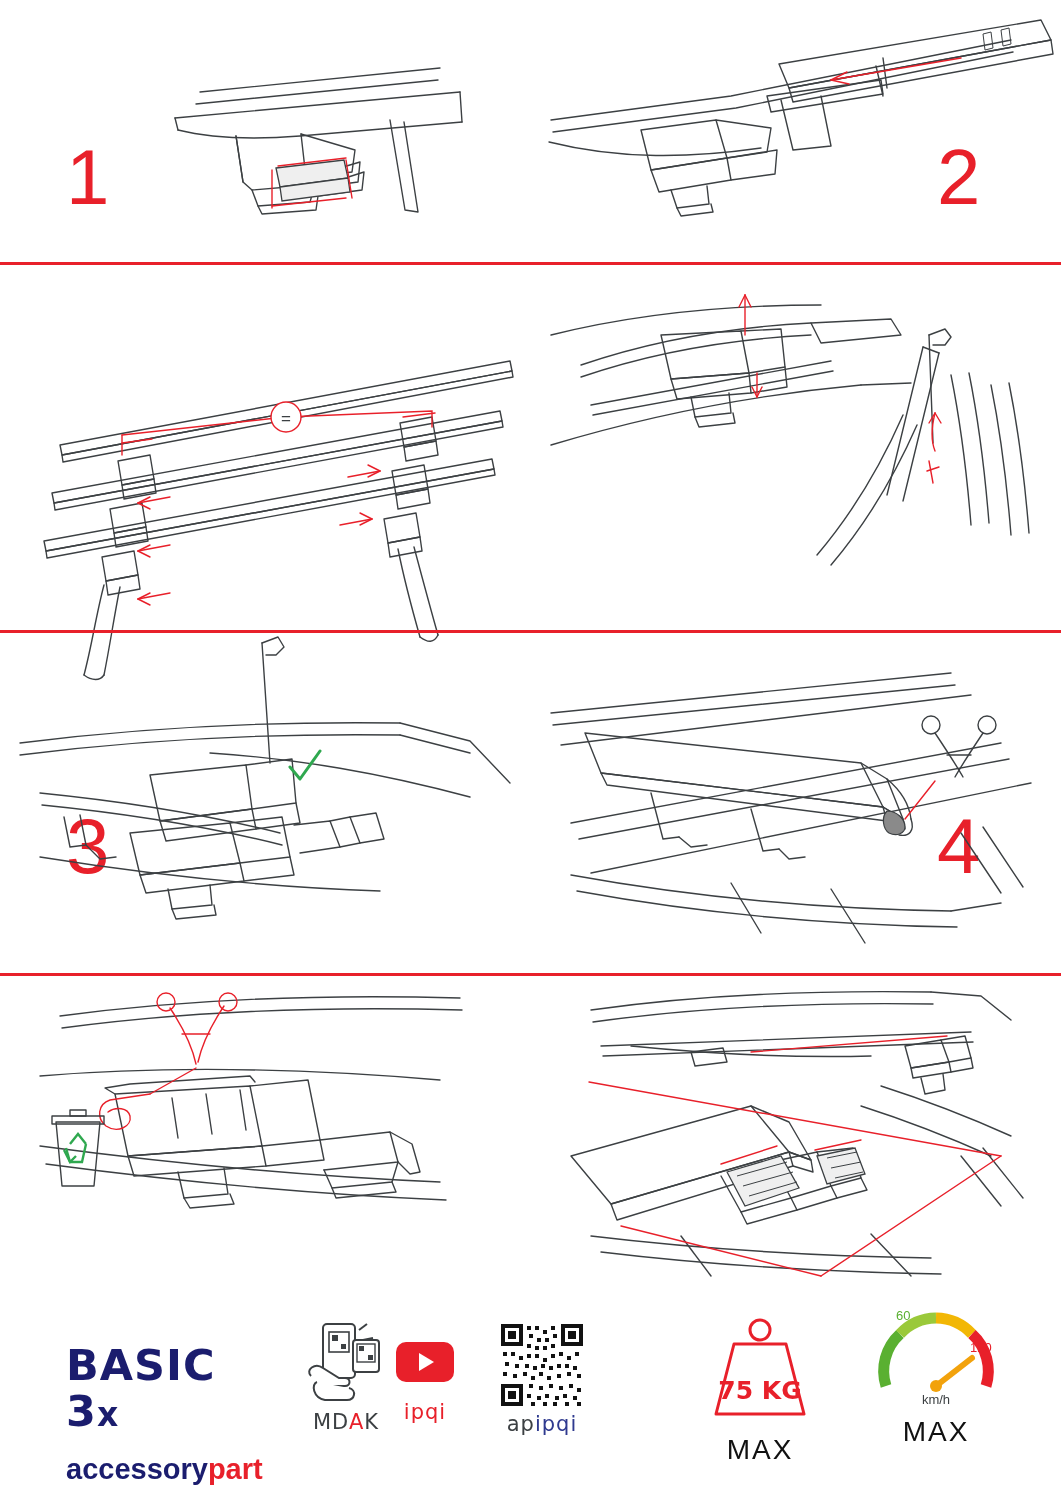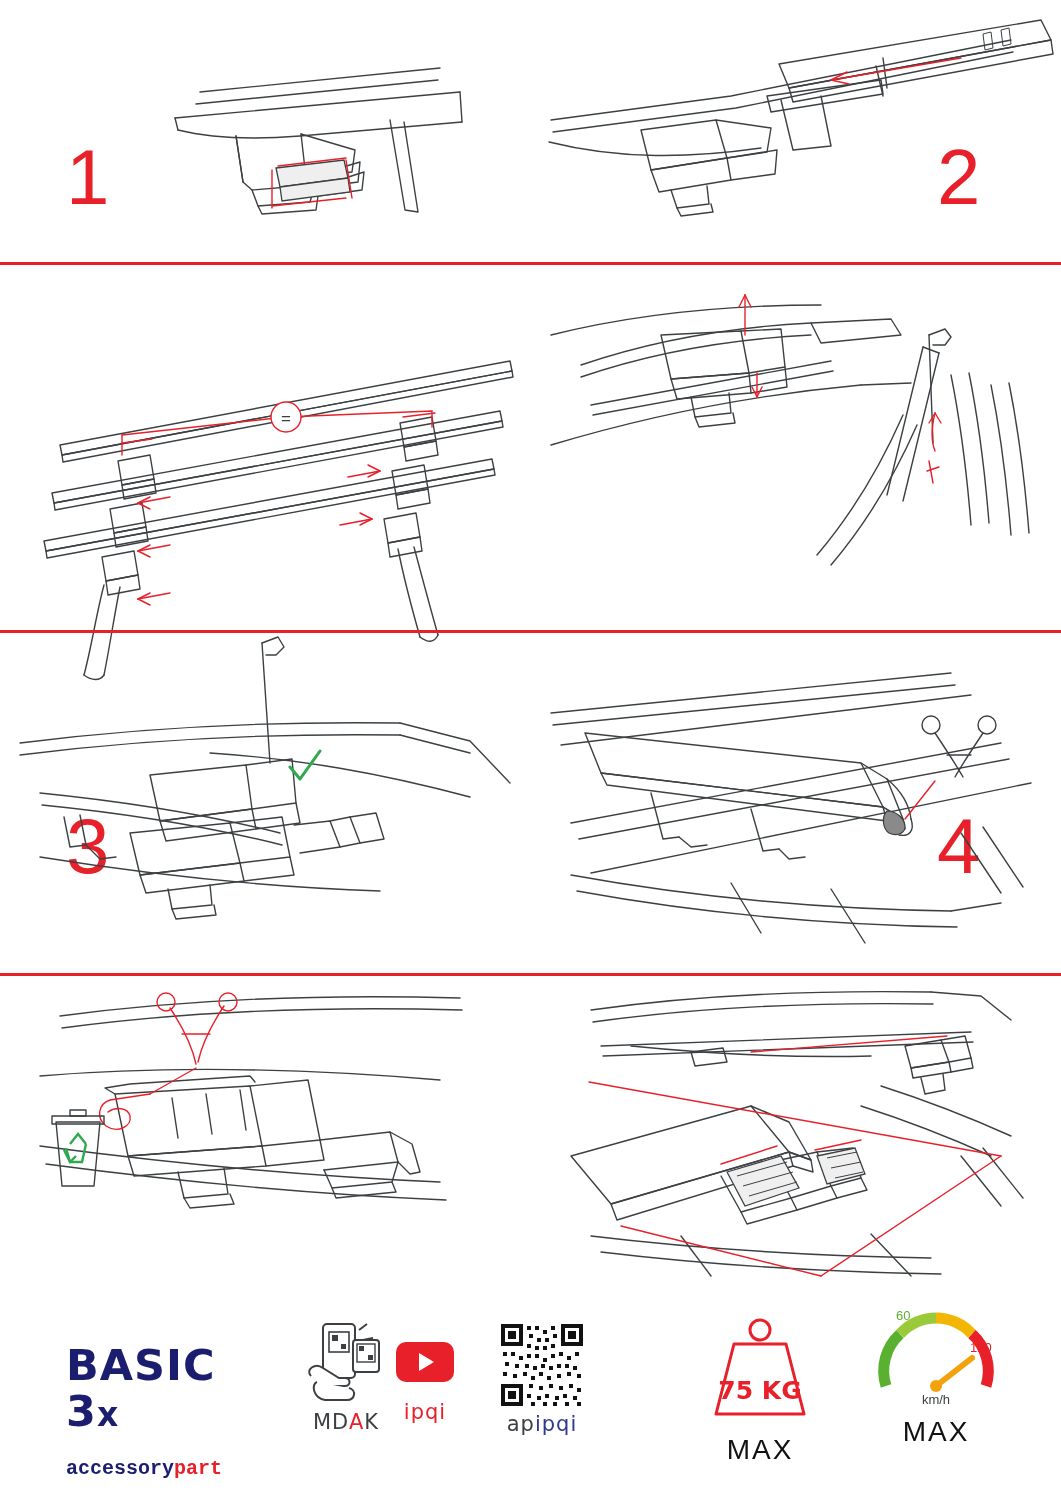--- a/index.html
+++ b/index.html
@@ -85,23 +85,23 @@
     font-size: 43px;
     color: #1b1d6e;
     letter-spacing: 1px;
     line-height: 46px;
   }
   .brand-basic .x {
     color: #1b1d6e;
     font-size: 33px;
   }
   .brand-accessory {
-    font-family: Liberation Mono, monospace;
+    font-family: Liberation Sans, sans-serif;
     font-weight: bold;
-    font-size: 20px;
+    font-size: 29px;
     color: #1b1d6e;
     line-height: 34px;
     margin-top: 14px;
     letter-spacing: 0px;
   }
   .brand-accessory .part { color: #e8202a; }
   .logo-item {
     position: absolute;
     text-align: center;
   }

